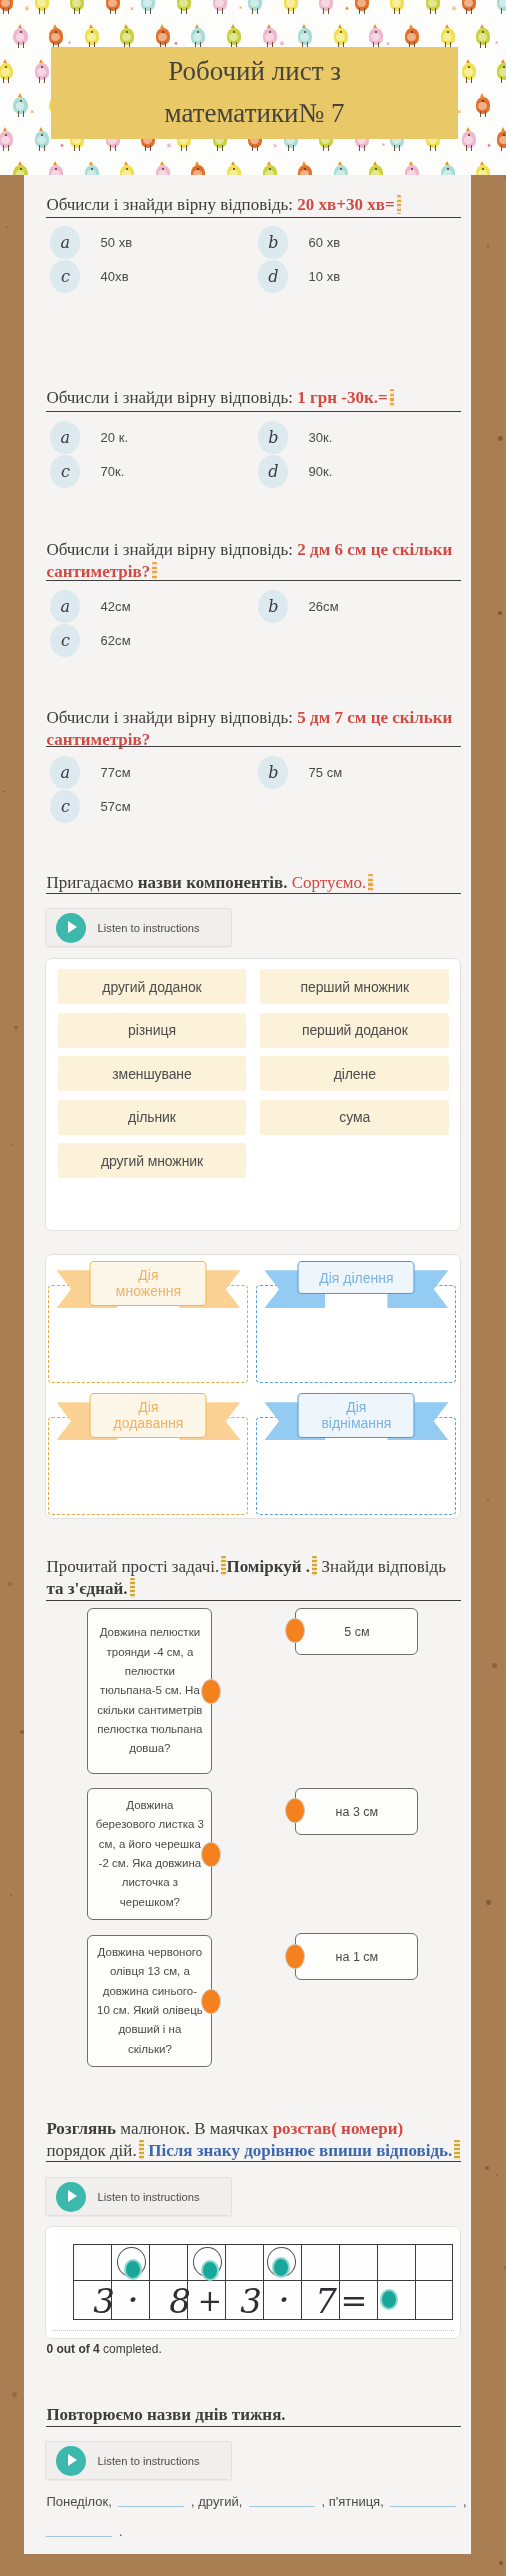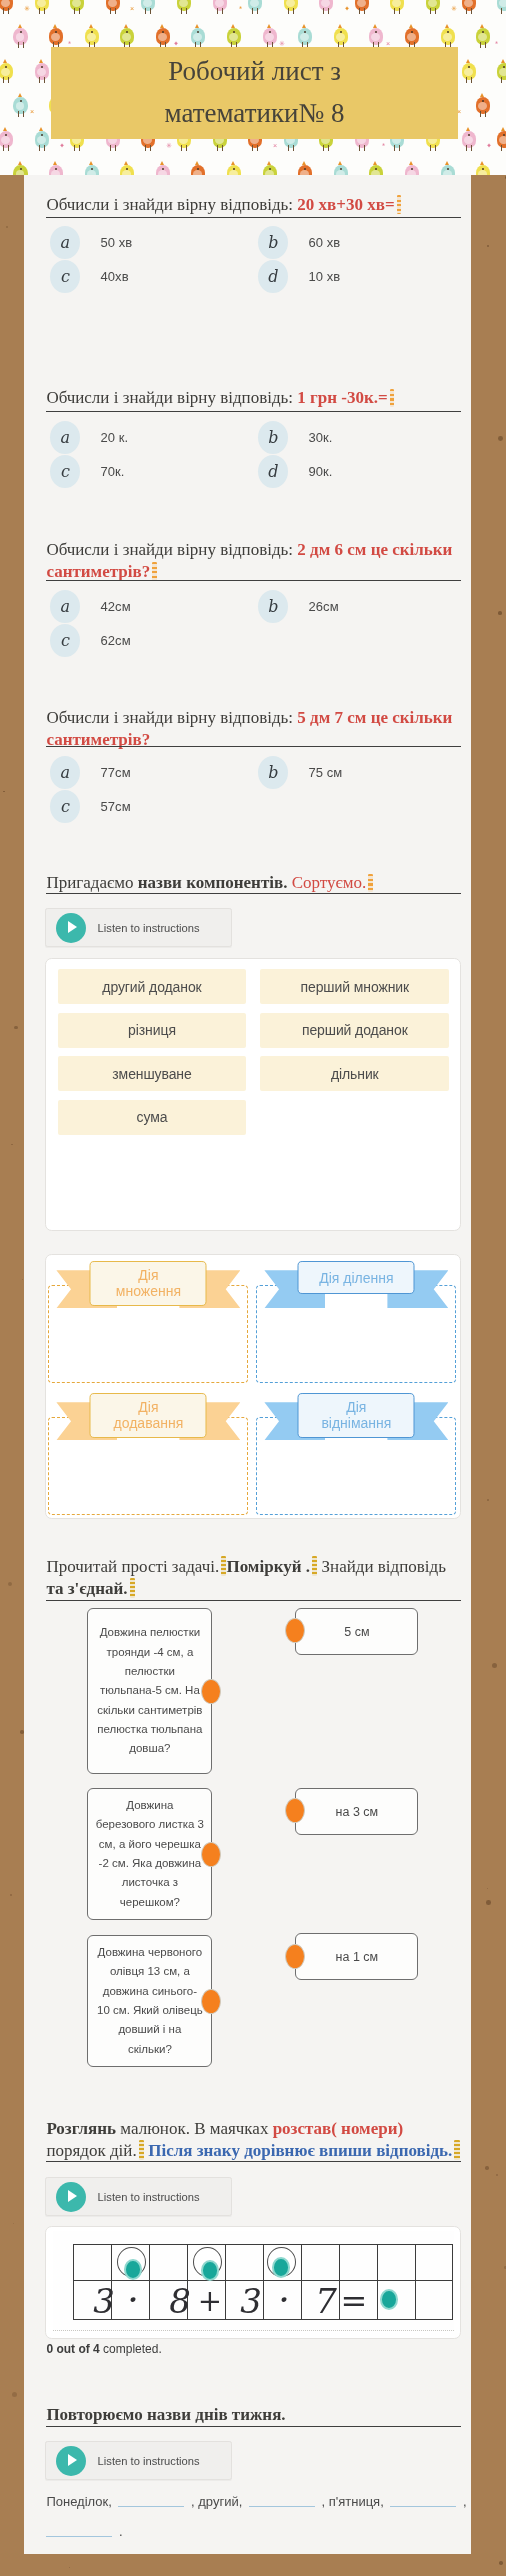--- a/index.html
+++ b/index.html
@@ -753,21 +753,21 @@
       </div>
       <div class="bird" style="left: 473px; top: 159px;">
         <span class="b-body" style="background:#f0e04e"></span>
         <span class="b-wing"></span>
         <span class="b-eye"></span>
         <span class="b-beak"></span>
       </div>
     </div>
 
   <div class="title-banner">
-    <h1>Робочий лист з математики№ 8</h1>
+    <h1>Робочий лист з математики№ 7</h1>
   </div>
 
   <div class="sheet">
 
     <div class="q-title" style="top:18.5px">
       <span>Обчисли і знайди вірну відповідь: </span><span class="red">20 хв+30 хв=</span><span class="caret"></span>
     </div>
     <div class="divider" style="top:42px"></div>
     <div class="options" style="top:51px">
       <div class="opt r1 c1">
@@ -858,22 +858,24 @@
       <span class="lbl">Listen to instructions</span>
     </div>
 
     <div class="panel" style="top:783px;height:273px;">
       <div class="tiles">
         <div class="tile">другий доданок</div>
         <div class="tile">перший множник</div>
         <div class="tile">різниця</div>
         <div class="tile">перший доданок</div>
         <div class="tile">зменшуване</div>
+        <div class="tile">ділене</div>
         <div class="tile">дільник</div>
         <div class="tile">сума</div>
+        <div class="tile">другий множник</div>
       </div>
     </div>
 
     <div class="panel" style="top:1079px;height:265px;"></div>
     <div class="bucket orange" style="left:24px;top:1086px;">
       <span class="wing wl" style="left:8px;"></span>
       <span class="wing wr" style="right:8px;"></span>
       <div class="dropzone"></div>
       <div class="banner-box">Дія
 множення</div>

